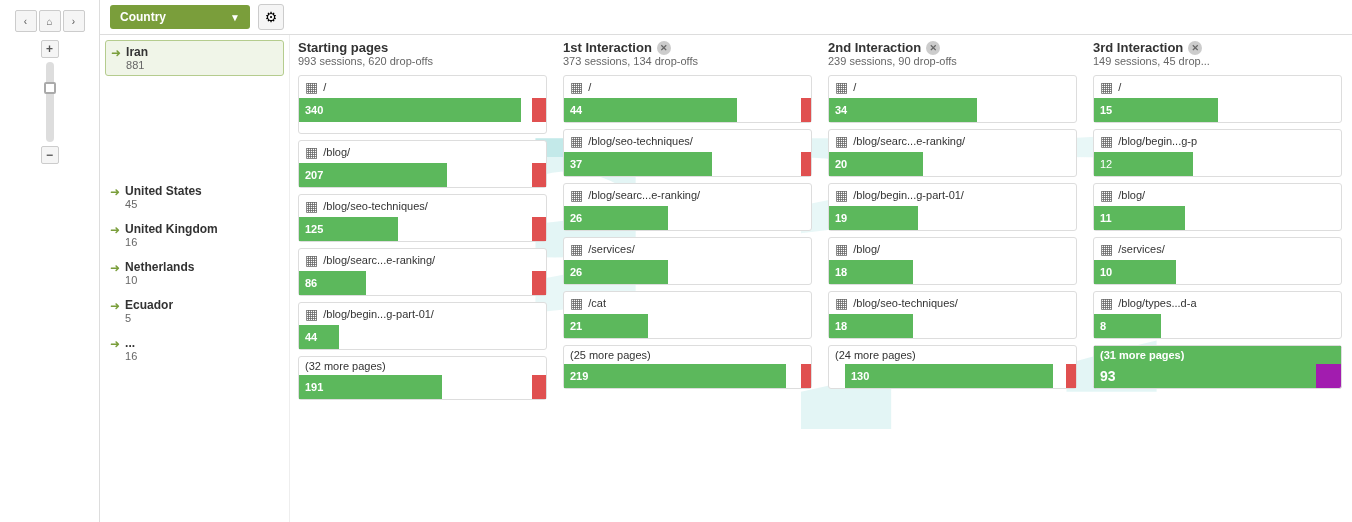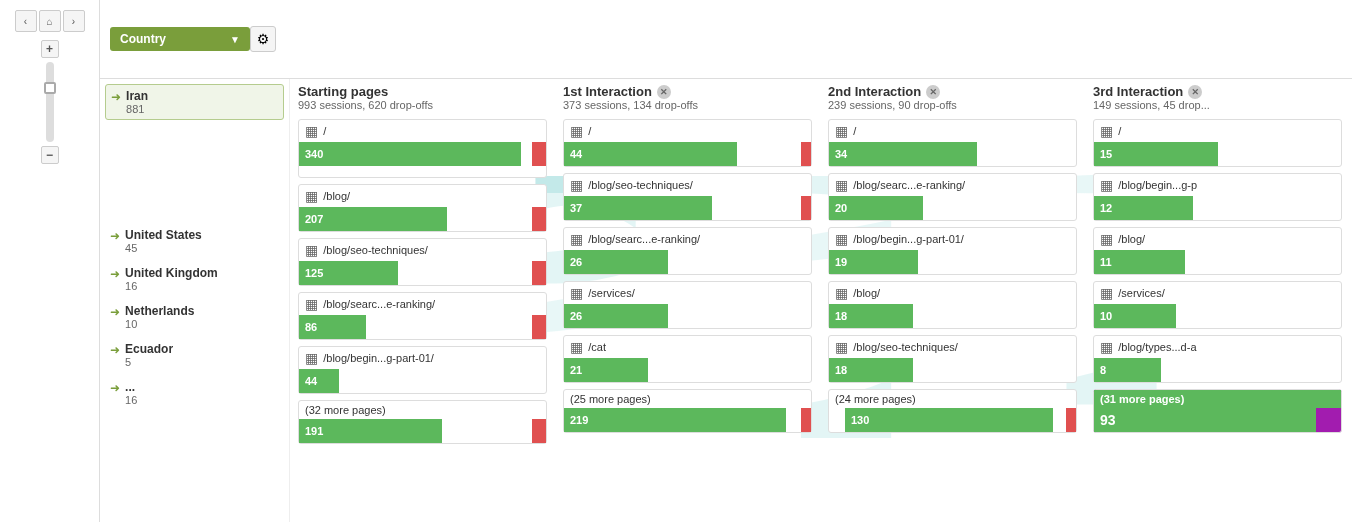--- a/index.html
+++ b/index.html
@@ -104,23 +104,24 @@
       display: flex;
       flex-direction: column;
       overflow: hidden;
       position: relative;
     }
 
     
     .filter-bar {
       display: flex;
       align-items: center;
-      padding: 26px 10px;
+      padding: 4px 10px;
       border-bottom: 1px solid #ddd;
       background: #fff;
+      gap: 8px;
     }
 
     .country-dropdown {
       background: #7a9e3b;
       color: #fff;
       border: none;
       padding: 5px 10px;
       font-size: 12px;
       font-weight: bold;
       cursor: pointer;
@@ -659,21 +660,21 @@
             </div>
           </div>
 
           <div class="page-node" style="margin-bottom:6px;">
             <div class="page-node-inner">
               <span class="page-icon">▦</span>
               <span class="page-name">/blog/begin...g-p</span>
             </div>
             <div style="position:relative;height:24px;">
               <div style="height:24px;background:#5cb85c;width:40%;display:flex;align-items:center;padding-left:6px;">
-                <span style="color:#fff;font-size:11px;font-weight:bold;">12</span>
+                <span style="color:#fff;font-size:11px;font-weight:normal;">12</span>
               </div>
             </div>
           </div>
 
           <div class="page-node" style="margin-bottom:6px;">
             <div class="page-node-inner">
               <span class="page-icon">▦</span>
               <span class="page-name">/blog/</span>
             </div>
             <div style="position:relative;height:24px;">

